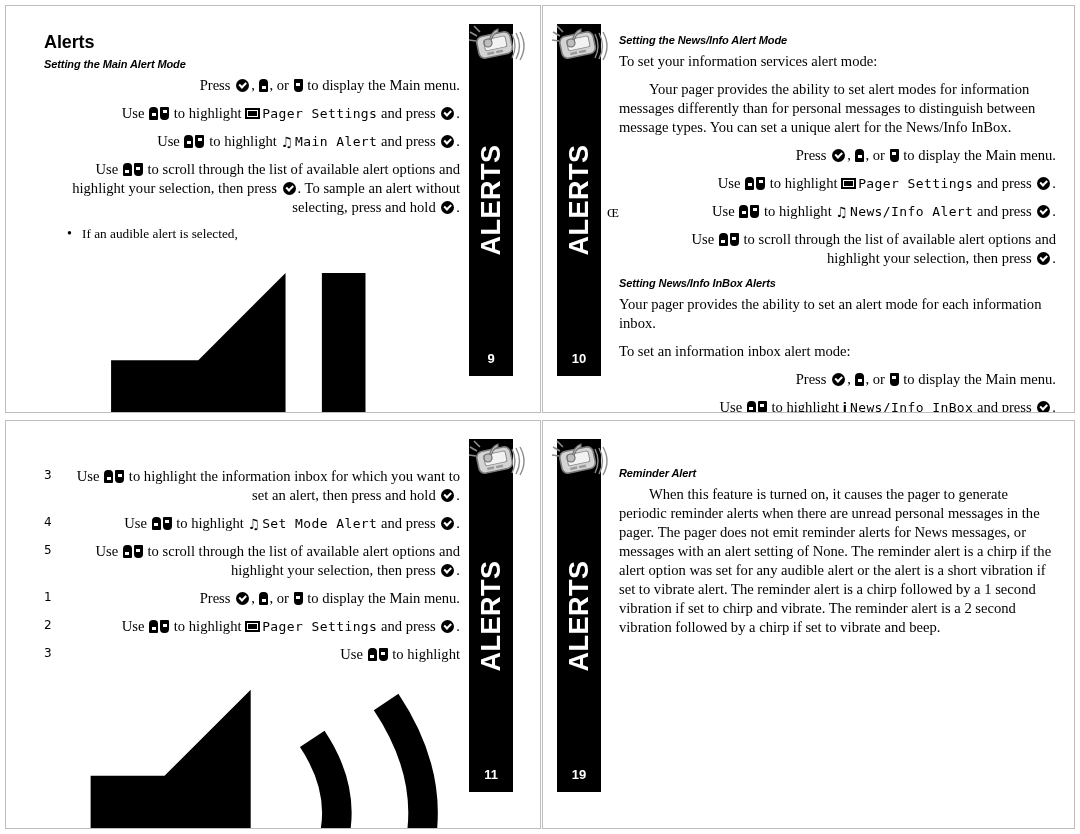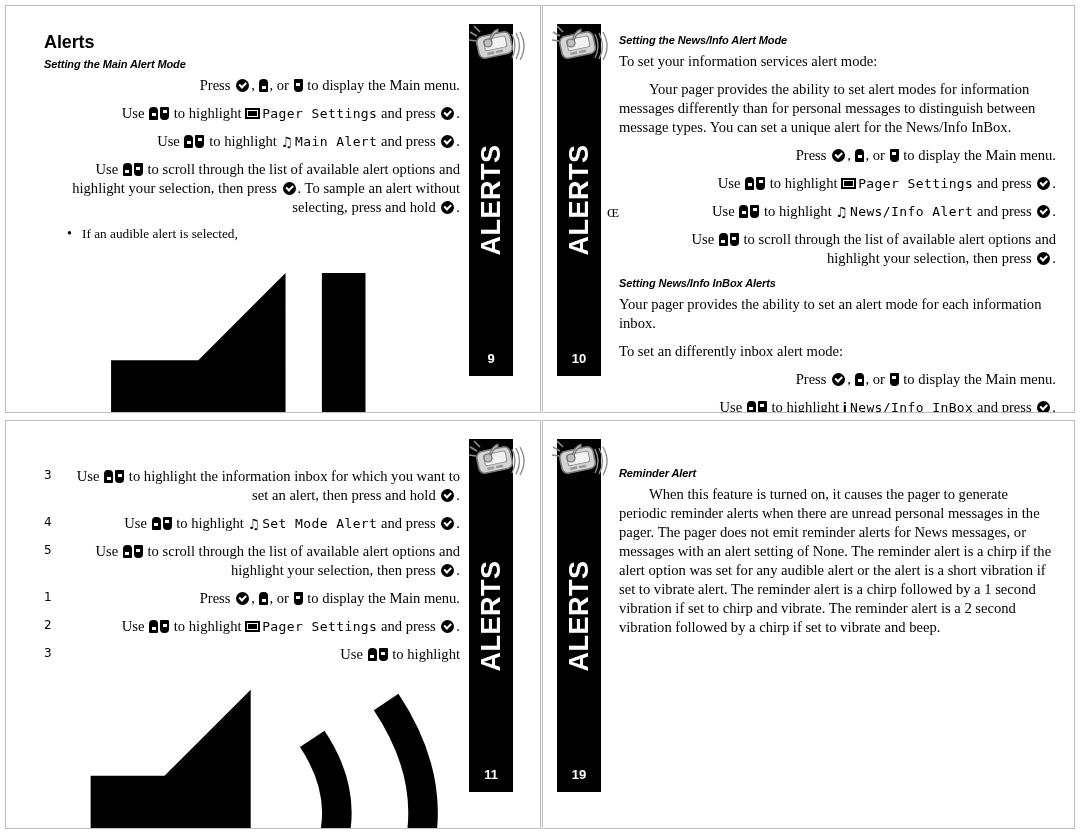--- a/index.html
+++ b/index.html
@@ -369,21 +369,21 @@
       <div class="step deep">
         <span class="num oe">Œ</span><span>Use </span><span class="g g-up"></span><span class="g g-down"></span><span> to highlight </span><span class="g-note">♫</span><span class="lcd">News/Info Alert</span><span> and press </span><span class="g g-check"></span>.
       </div>
 
       <div class="step deep">
         <span>Use </span><span class="g g-up"></span><span class="g g-down"></span><span> to scroll through the list of available alert options and highlight your selection, then press </span><span class="g g-check"></span>.
       </div>
 
       <h2 class="subtitle">Setting News/Info InBox Alerts</h2>
       <p class="para">Your pager provides the ability to set an alert mode for each information inbox.</p>
-      <p class="para">To set an differently inbox alert mode:</p>
+      <p class="para">To set an information inbox alert mode:</p>
 
       <div class="step deep">
         <span>Press </span><span class="g g-check"></span><span>, </span><span class="g g-up"></span><span>, or </span><span class="g g-down"></span><span> to display the Main menu.</span>
       </div>
 
       <div class="step deep">
         <span>Use </span><span class="g g-up"></span><span class="g g-down"></span><span> to highlight </span><span class="g-info">i</span><span class="lcd">News/Info InBox</span><span> and press </span><span class="g g-check"></span>.
       </div>
     </div>
   </div>

